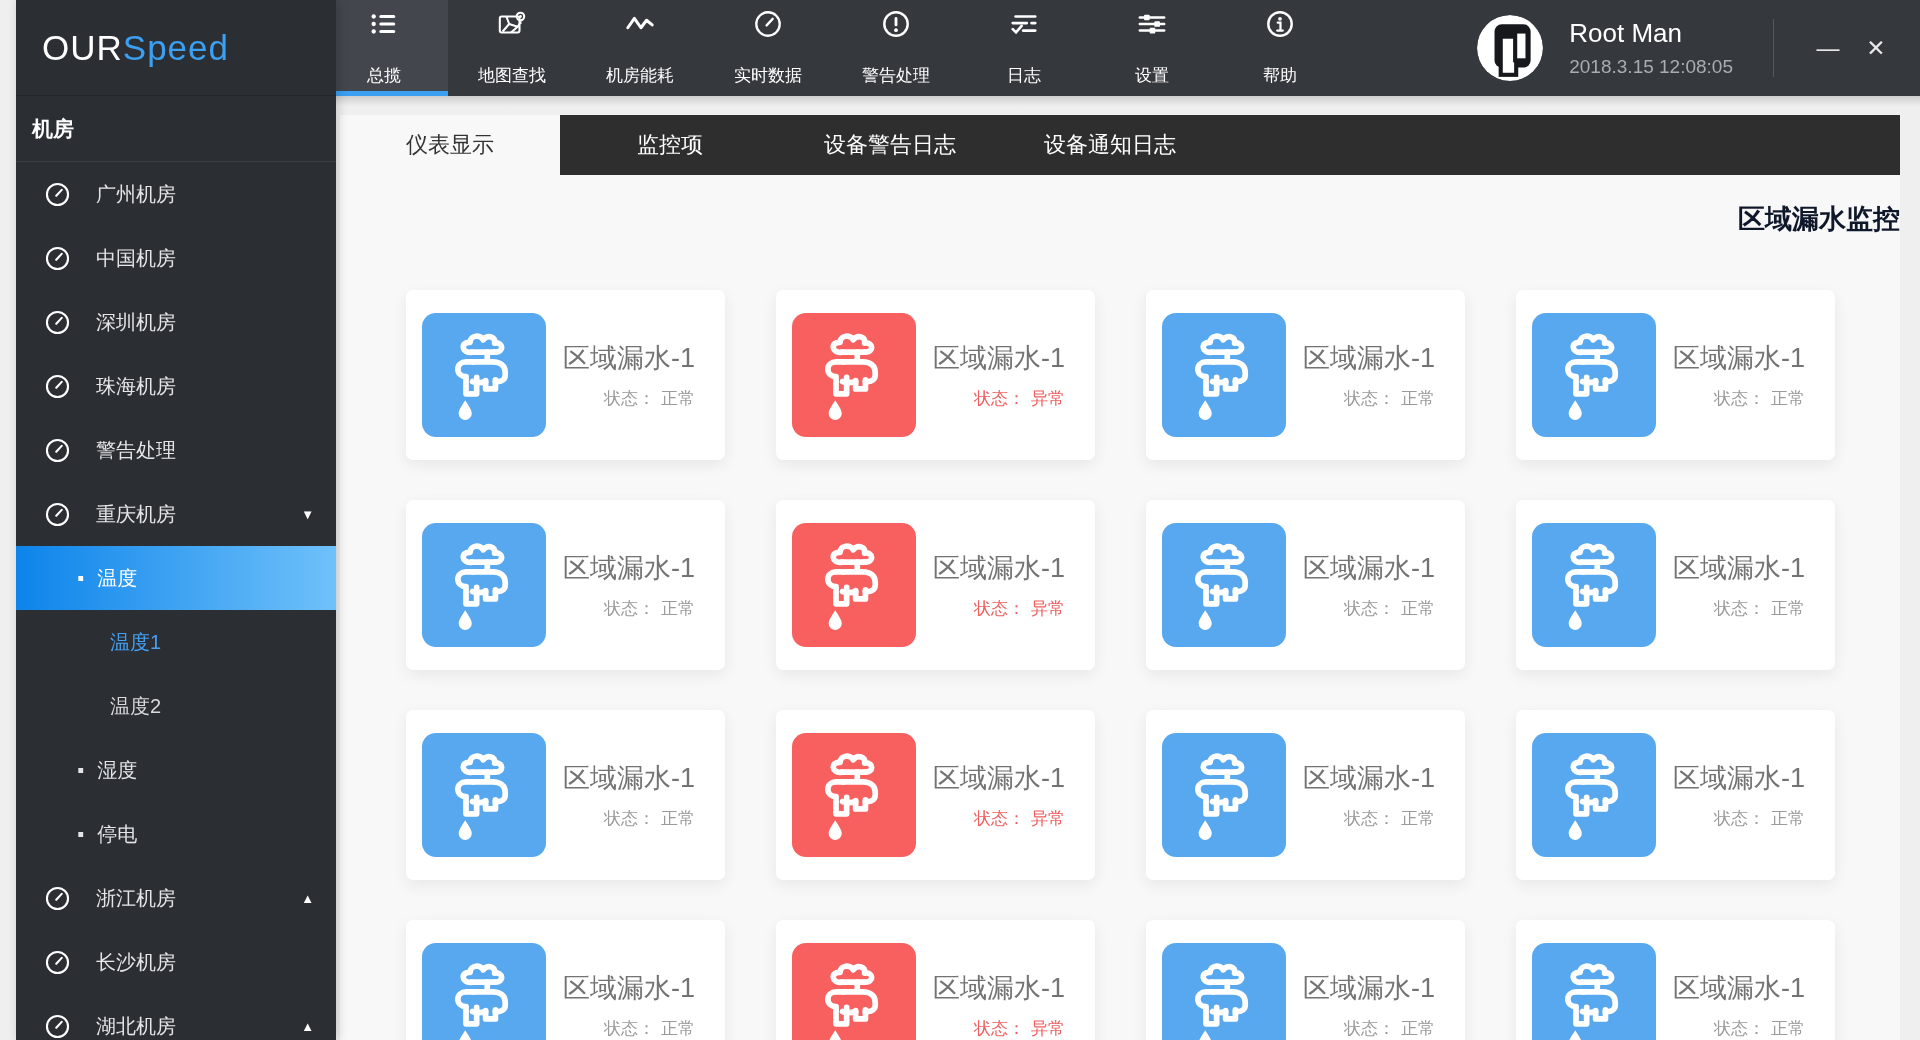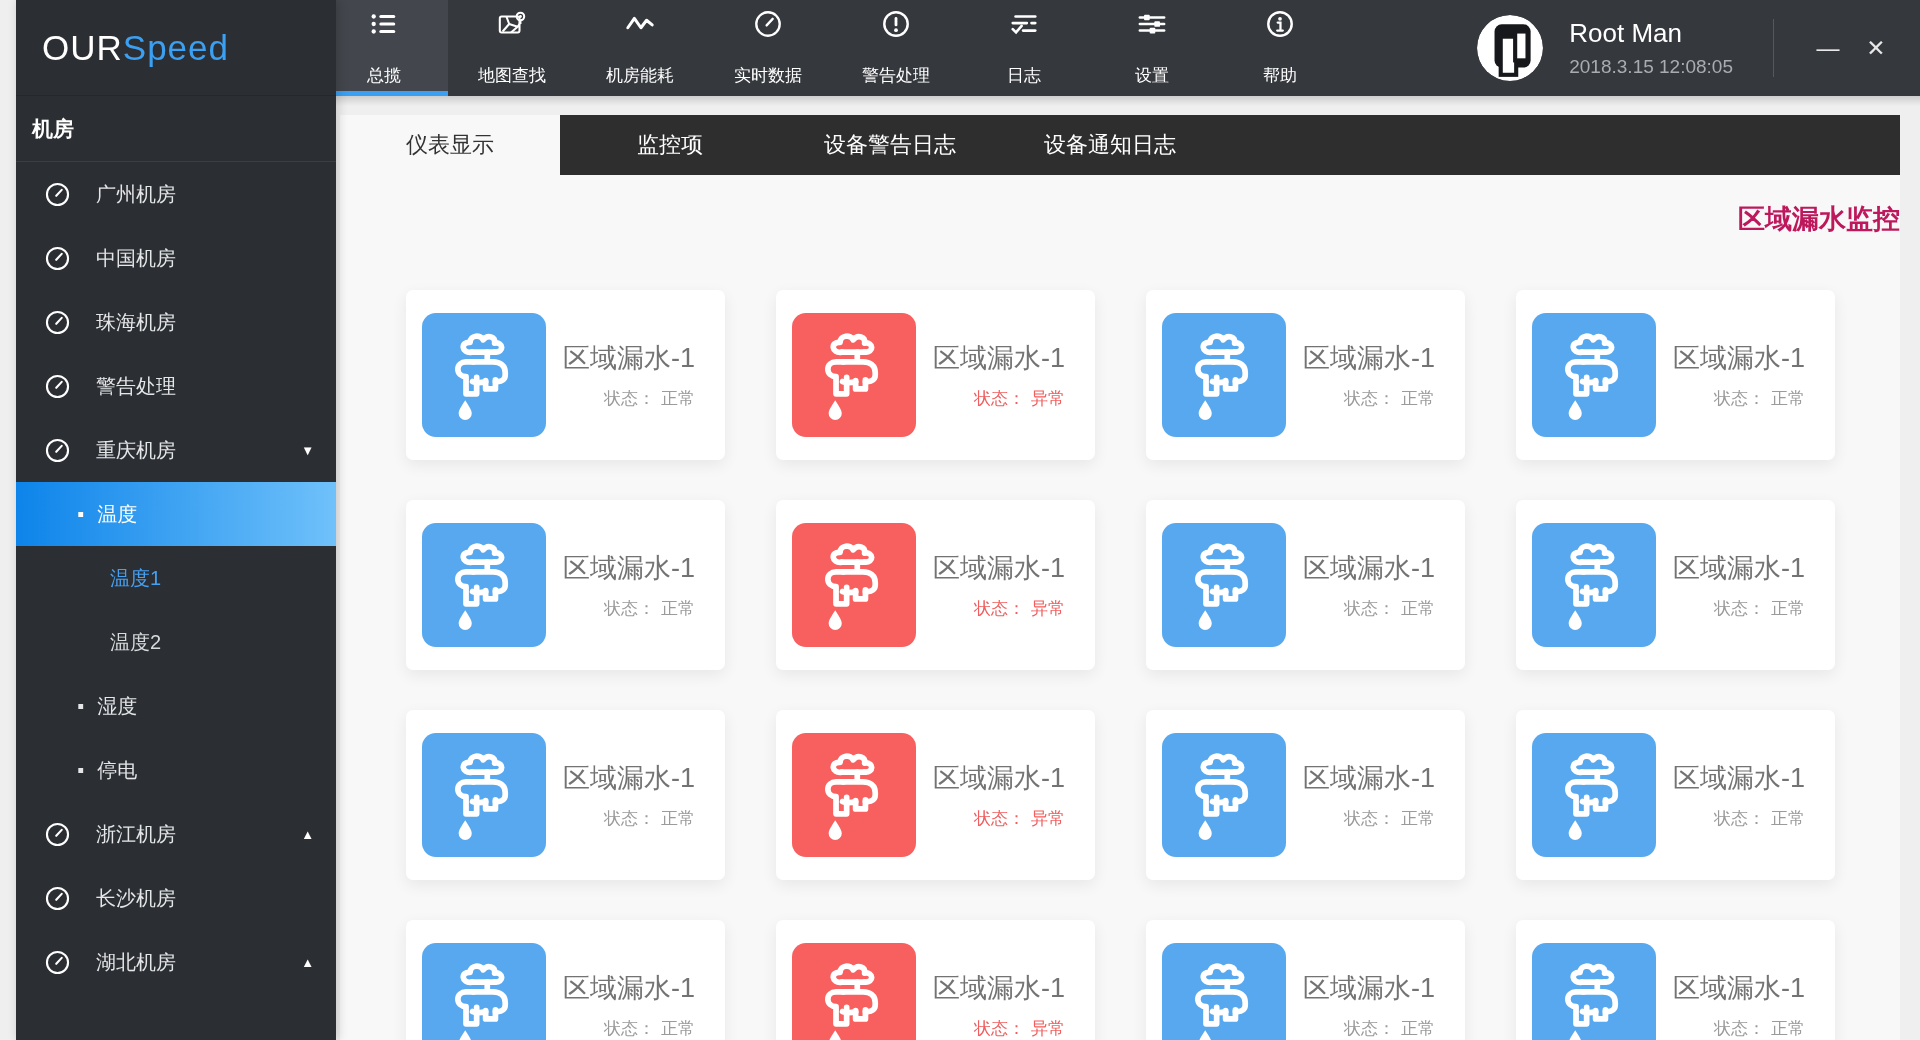--- a/index.html
+++ b/index.html
@@ -47,21 +47,21 @@
   
   .main { position:absolute; left:320px; top:96px; width:1600px; height:944px; background:var(--page-bg,#efeff0); }
   .main-shadow { position:absolute; left:0; top:0; width:100%; height:10px;
                  background:linear-gradient(rgba(0,0,0,.14),transparent); }
   .panel { position:absolute; left:20px; top:19px; width:1560px; bottom:0;
            background:var(--panel-bg,#f8f8f8); overflow:hidden;text-align:right; }
   .tabs { display:flex; height:60px; background:var(--tabbar-bg,#2e2e2e); }
   .tab { width:220px; display:flex; align-items:center; justify-content:center;
          color:#fff; font-size:22px; cursor:pointer; }
   .tab.active { background:var(--panel-bg,#f8f8f8); color:#333; }
-  .heading { margin:26px 0 0 30px; font-size:27px; font-weight:bold; color:#be185d; }
+  .heading { margin:26px 0 0 30px; font-size:27px; font-weight:bold; color:#0f172a; }
   .grid { position:absolute; left:66px; top:175px; display:grid;
           grid-template-columns:repeat(4,319px); grid-auto-rows:170px; gap:40px 51px; }
   .card { background:#fff; border-radius:7px; box-shadow:0 5px 16px rgba(0,0,0,.07);
           display:flex; align-items:center; padding-left:16px; cursor:pointer; }
   .card-icon { width:124px; height:124px; border-radius:14px; background:var(--blue,#57a8ee);
                flex:none; display:flex; align-items:center; justify-content:center; }
   .card.error .card-icon { background:var(--red,#f85f5f); }
   .card-icon svg { width:98px; height:98px; }
   .card-text { margin-left:17px; }
   .card-title { font-size:27px; font-weight:400; color:#737373; }
@@ -168,20 +168,30 @@
 
         </div>
         <div class="side-item room">
           <span class="icon-wrap" style="display:flex">
             <svg class="ic">
               <use href="#gauge"></use>
             </svg>
           </span>
 
           <span>中国机房</span>
+
+        </div>
+        <div class="side-item room">
+          <span class="icon-wrap" style="display:flex">
+            <svg class="ic">
+              <use href="#gauge"></use>
+            </svg>
+          </span>
+
+          <span>深圳机房</span>
 
         </div>
         <div class="side-item room">
           <span class="icon-wrap" style="display:flex">
             <svg class="ic">
               <use href="#gauge"></use>
             </svg>
           </span>
 
           <span>珠海机房</span>

